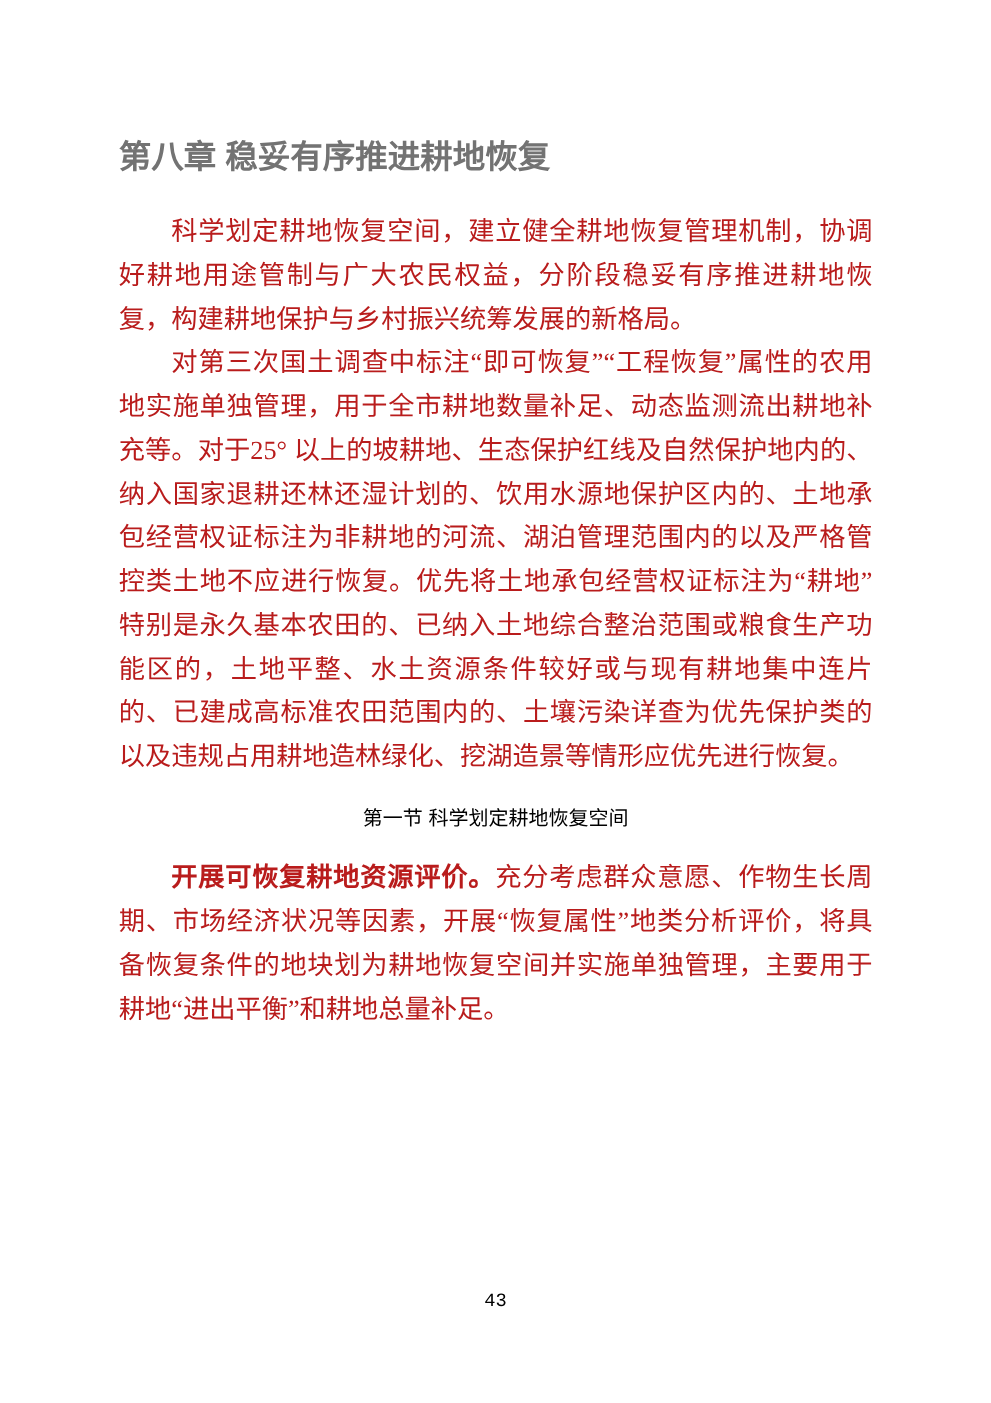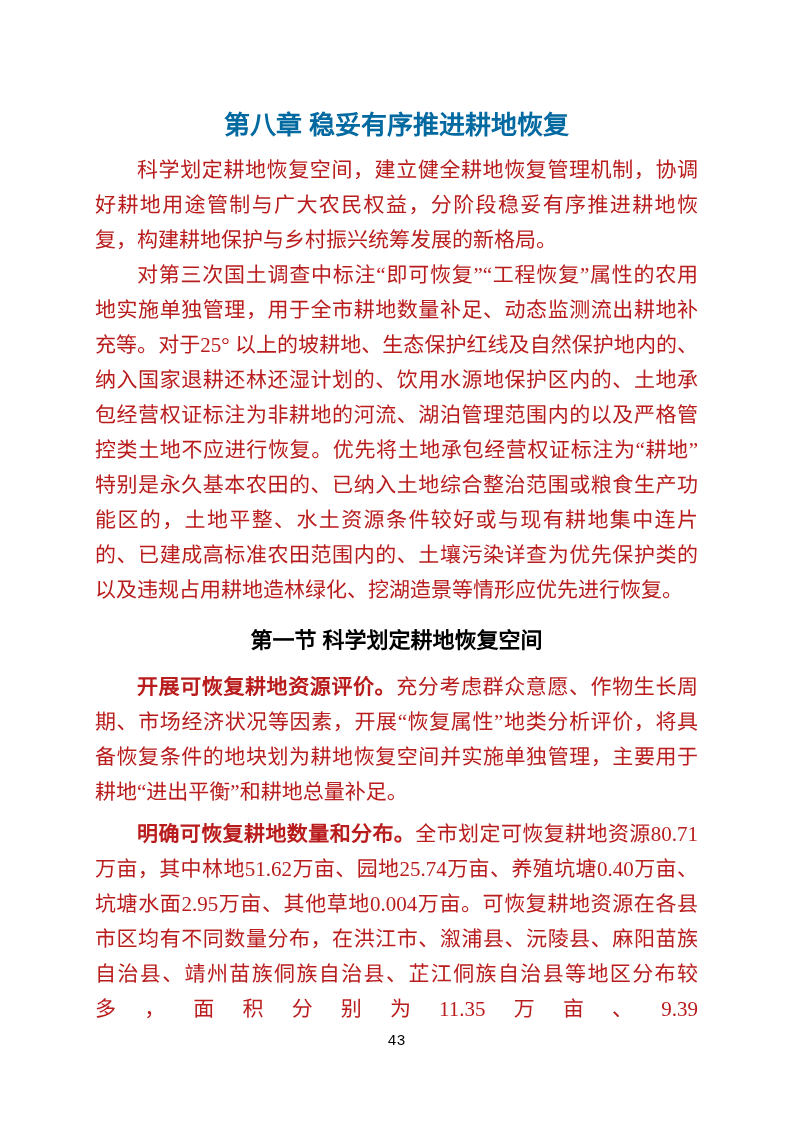--- a/index.html
+++ b/index.html
@@ -17,38 +17,37 @@
     color: #000000;
     box-sizing: border-box;
     padding: 107px 95px 0 95px;
     overflow: hidden;
   }
   h1.chapter-title {
     font-family: "Liberation Sans", sans-serif;
     font-weight: bold;
     font-size: 26px;
     line-height: 36px;
-    text-align: center;
-    margin: 0 0 10px 0;
-    color: #0369a1;
+    margin: 0 0 25px 0;
+    color: #737373;
   }
   .body-text p {
     font-family: "Liberation Serif", serif;
     font-size: 21px;
     line-height: 35px;
     text-align: justify;
     text-indent: 2em;
     margin: 0;
     color: #b91c1c;
     word-break: break-all;
   }
   h2.section-title {
     font-family: "Liberation Sans", sans-serif;
-    font-weight: bold;
-    font-size: 22px;
+    font-weight: normal;
+    font-size: 16px;
     line-height: 26px;
     text-align: center;
     margin: 20px 0 16px 0;
     color: #000000;
   }
   .lead {
     font-family: Liberation Serif, serif;
     font-weight: bold;
   }
   p.para-spaced {
@@ -78,19 +77,18 @@
   <div class="body-text">
 
     <p>科学划定耕地恢复空间，建立健全耕地恢复管理机制，协调好耕地用途管制与广大农民权益，分阶段稳妥有序推进耕地恢复，构建耕地保护与乡村振兴统筹发展的新格局。</p>
 
     <p>对第三次国土调查中标注“即可恢复”“工程恢复”属性的农用地实施单独管理，用于全市耕地数量补足、动态监测流出耕地补充等。对于25° 以上的坡耕地、生态保护红线及自然保护地内的、纳入国家退耕还林还湿计划的、饮用水源地保护区内的、土地承包经营权证标注为非耕地的河流、湖泊管理范围内的以及严格管控类土地不应进行恢复。优先将土地承包经营权证标注为“耕地”特别是永久基本农田的、已纳入土地综合整治范围或粮食生产功能区的，土地平整、水土资源条件较好或与现有耕地集中连片的、已建成高标准农田范围内的、土壤污染详查为优先保护类的以及违规占用耕地造林绿化、挖湖造景等情形应优先进行恢复。</p>
 
     <h2 class="section-title">第一节 科学划定耕地恢复空间</h2>
 
     <p><span class="lead">开展可恢复耕地资源评价。</span><span>充分考虑群众意愿、作物生长周期、市场经济状况等因素，开展“恢复属性”地类分析评价，将具备恢复条件的地块划为耕地恢复空间并实施单独管理，主要用于耕地“进出平衡”和耕地总量补足。</span></p>
 
-    <p class="para-spaced flush-last"><span class="lead">明确可恢复耕地数量和分布。</span><span>全市划定可恢复耕地资源80.71万亩，其中林地51.62万亩、园地25.74万亩、养殖坑塘0.40万亩、坑塘水面2.95万亩、其他草地0.004万亩。可恢复耕地资源在各县市区均有不同数量分布，在洪江市、溆浦县、沅陵县、麻阳苗族自治县、靖州苗族侗族自治县、芷江侗族自治县等地区分布较多，面积分别为11.35万亩、9.39</span></p>
 
   </div>
 
   <div class="page-number">43</div>
 
 </div>
 
 </body></html>

